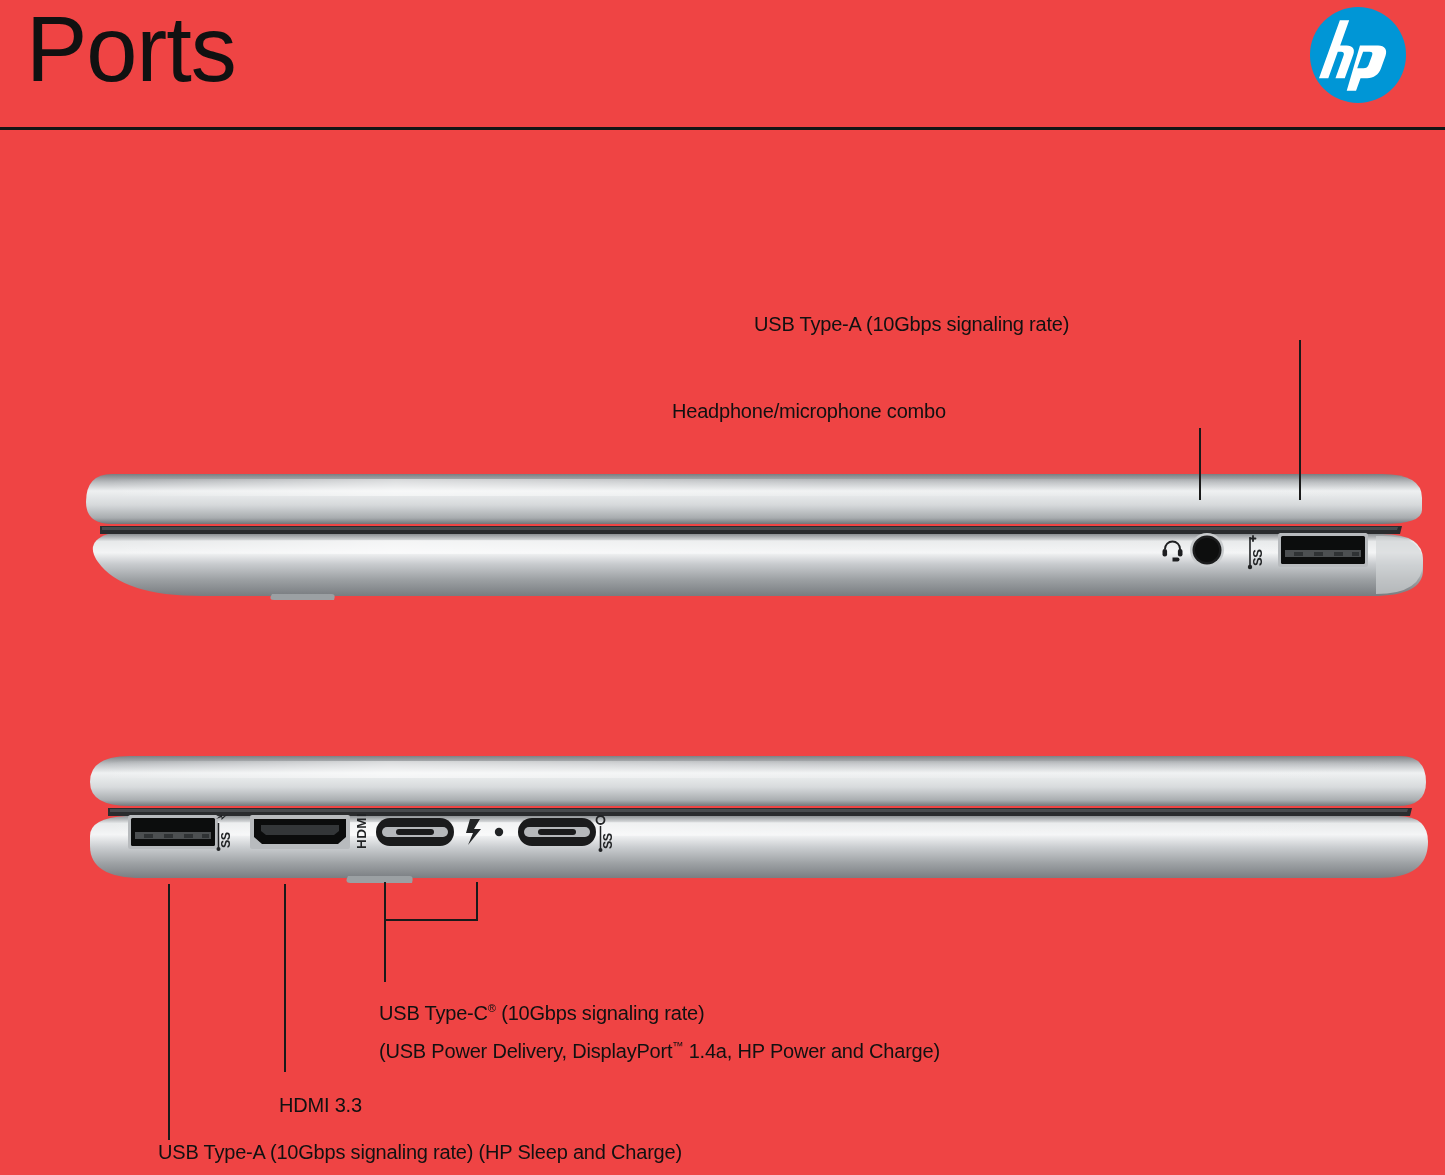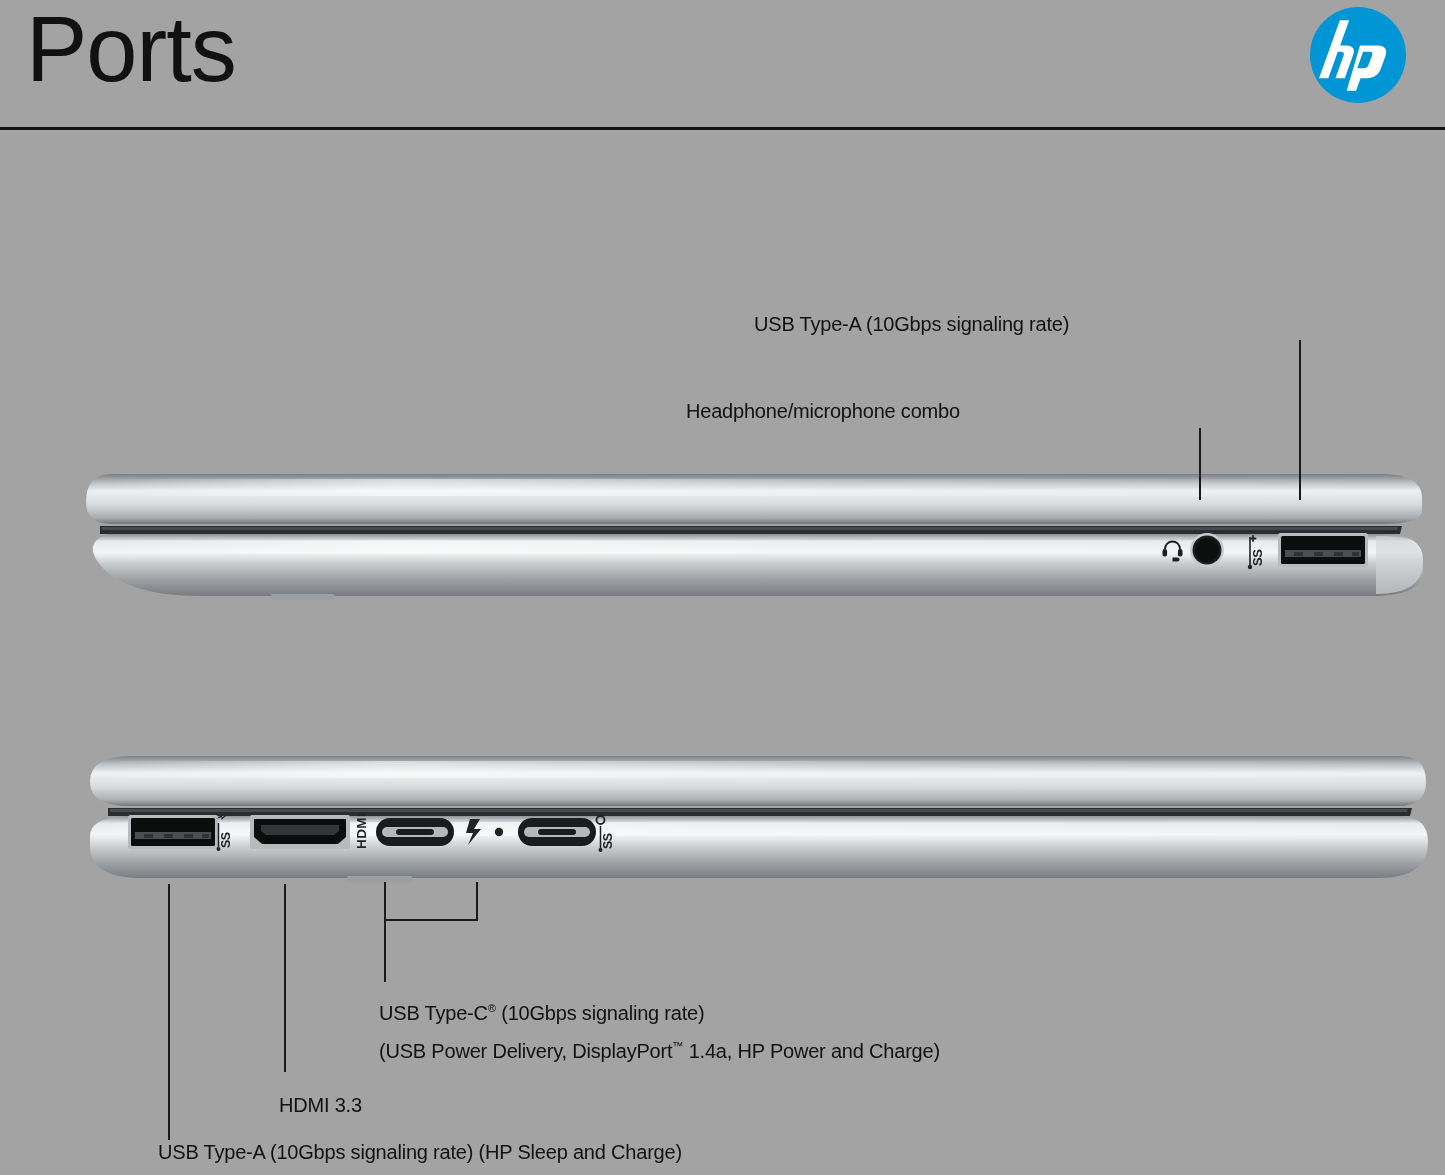--- a/index.html
+++ b/index.html
@@ -9,21 +9,21 @@
     height: 1175px;
     background: #ffffff;
     font-family: "Liberation Sans", sans-serif;
     overflow: hidden;
   }
 
   #page {
     position: relative;
     width: 1445px;
     height: 1175px;
-    background: #a3a3a3;
+    background: #ef4444;
   }
 
   
   #header {
     position: absolute;
     left: 0; top: 0;
     width: 1445px;
     height: 130px;
   }
 
@@ -74,21 +74,21 @@
     letter-spacing: -0.2px;
   }
 
   .callout sup {
     font-size: 0.56em;
     vertical-align: super;
     line-height: 0;
   }
 
   #callout-usba-top   { left: 754px;  top: 305px; }
-  #callout-headphone  { left: 686px;  top: 392px; }
+  #callout-headphone  { left: 672px;  top: 392px; }
   #callout-usbc       { left: 379px;  top: 986px; margin-top: 8px; }
   #callout-hdmi       { left: 279px;  top: 1086px; }
   #callout-usba-bot   { left: 158px;  top: 1133px; }
 
   
   #leaders {
     position: absolute;
     left: 0; top: 0;
     width: 1445px;
     height: 1175px;

